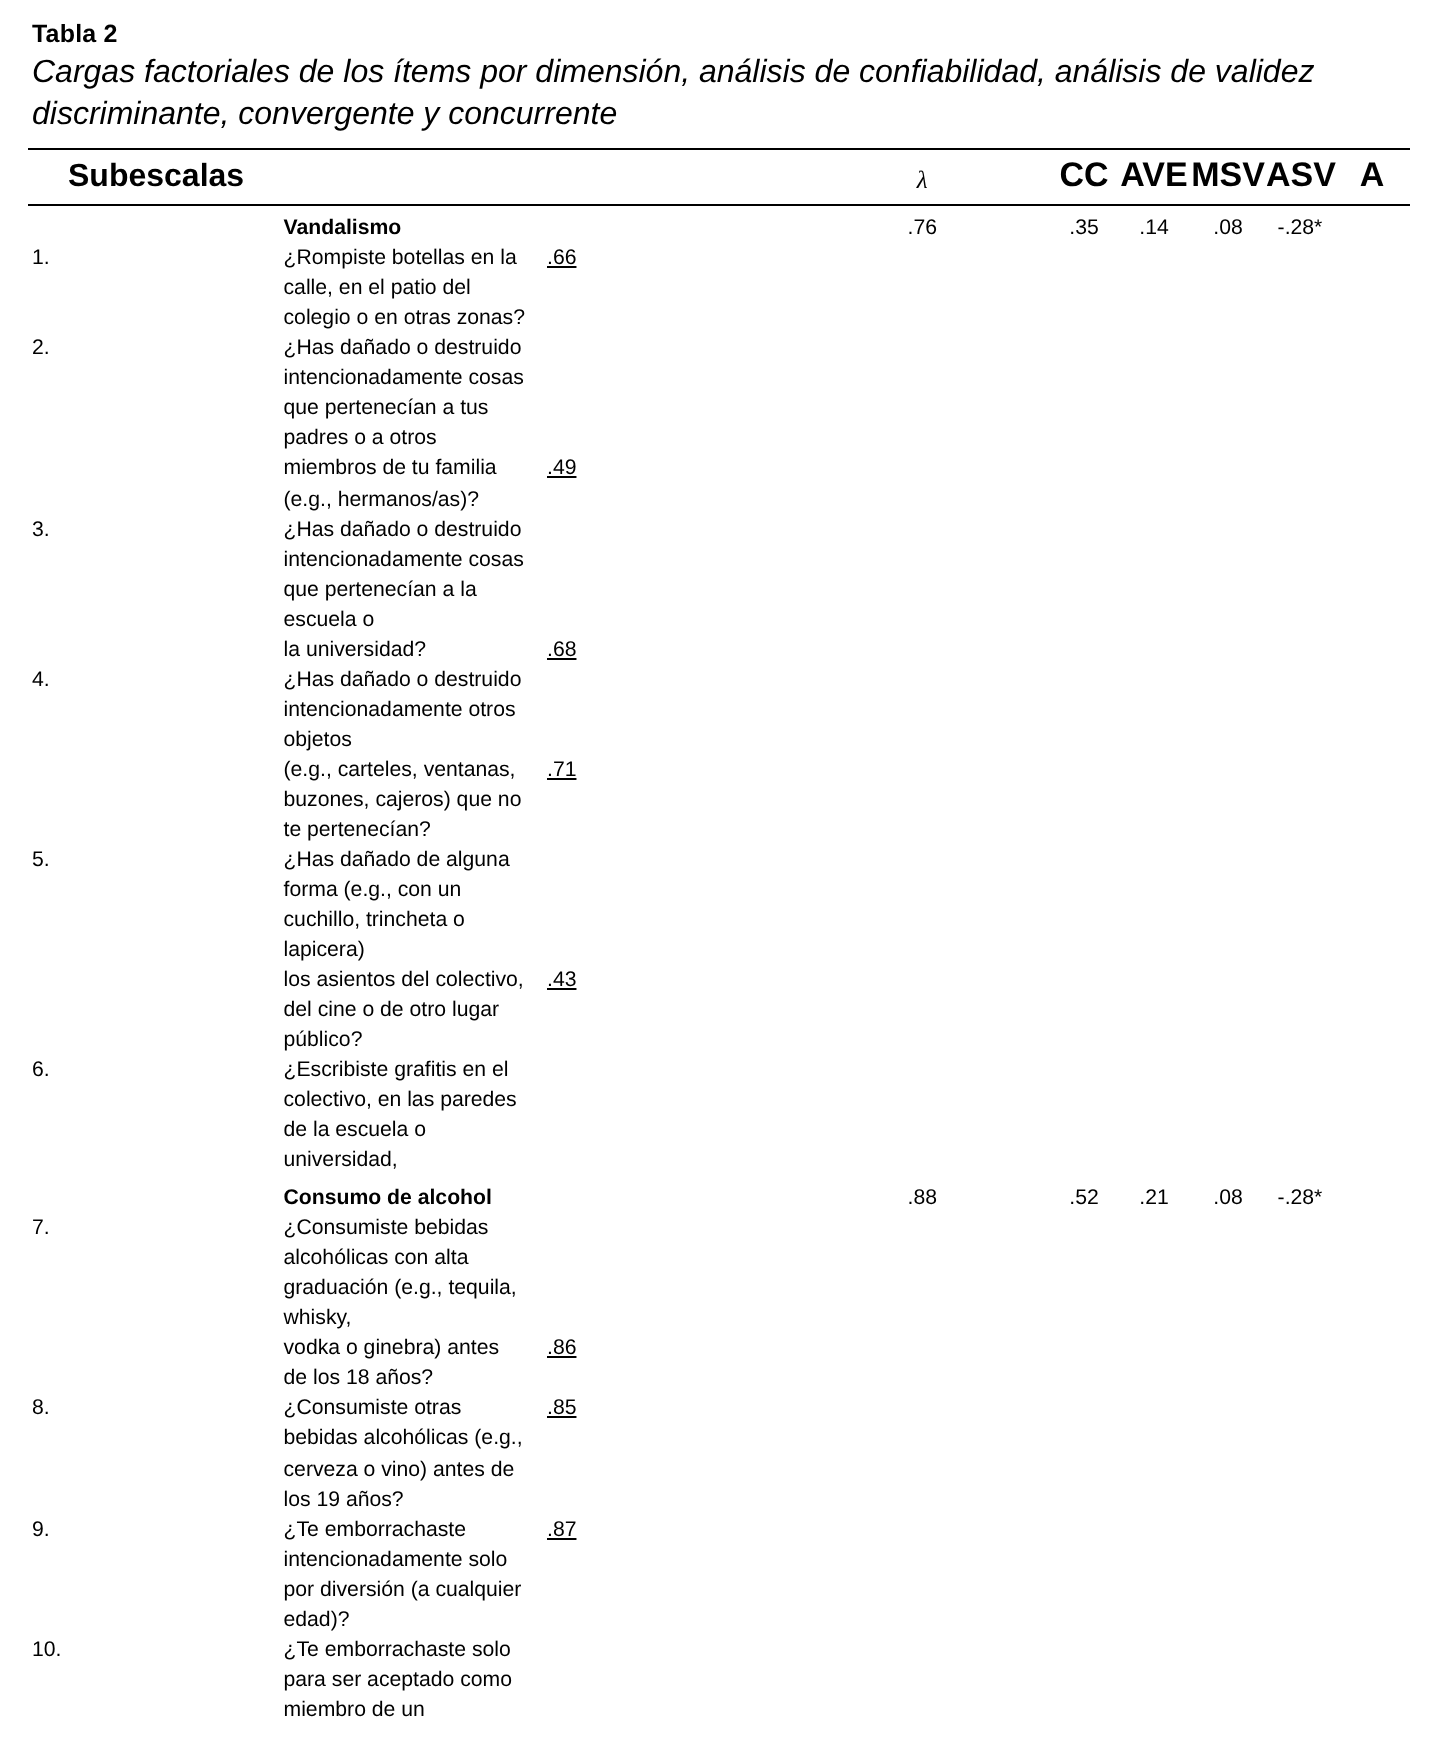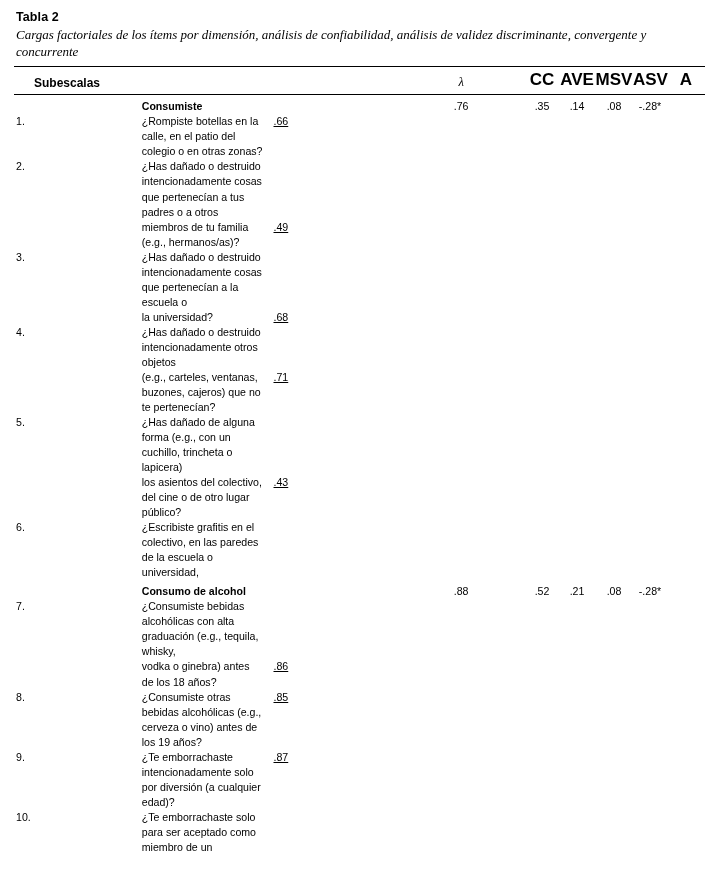--- a/index.html
+++ b/index.html
@@ -21,23 +21,23 @@
     box-sizing: border-box;
     padding: 10px 14px 0 14px;
   }
   .table-label {
     font-size: 12.5px;
     font-weight: bold;
     margin: 0 0 2px 2px;
     letter-spacing: 0.1px;
   }
   .table-caption {
-    font-family: Liberation Serif, serif;
+    font-family: Liberation Sans, sans-serif;
     font-style: italic;
-    font-size: 13px;
+    font-size: 16px;
     line-height: 1.32;
     margin: 0 0 6px 2px;
     max-width: 700px;
   }
   table.main {
     width: 100%;
     border-collapse: collapse;
     table-layout: fixed;
   }
   table.main thead th {
@@ -45,21 +45,21 @@
     font-weight: bold;
     text-align: center;
     padding: 3px 0 4px 0;
     border-top: 1.6px solid #000;
     border-bottom: 1.1px solid #000;
     vertical-align: bottom;
   }
   table.main thead th.subescalas {
     text-align: left;
     padding-left: 20px;
-    font-size: 12px;
+    font-size: 16px;
   }
   table.main thead th.lambda {
     font-family: "Liberation Serif", serif;
     font-style: italic;
     font-size: 12.5px;
     font-weight: normal;
   }
   td {
     font-size: 10.6px;
     line-height: 1.42;
@@ -113,21 +113,21 @@
         <th class="c-cc">CC</th>
         <th class="c-ave">AVE</th>
         <th class="c-msv">MSV</th>
         <th class="c-asv">ASV</th>
         <th class="c-a">A</th>
       </tr>
     </thead>
     <tbody id="tbody">
         <tr class="dim-row">
           <td class="num"></td>
-          <td class="item-text">Consumiste</td>
+          <td class="item-text">Vandalismo</td>
           <td class="lam"></td>
           <td class="stat c-cc">.76</td>
           <td class="stat c-ave">.35</td>
           <td class="stat c-msv">.14</td>
           <td class="stat c-asv">.08</td>
           <td class="stat c-a">-.28*</td>
         </tr>
         <tr class="item-row">
           <td class="num">1.</td>
           <td class="item-text">¿Rompiste botellas en la calle, en el patio del colegio o en otras zonas?</td>

